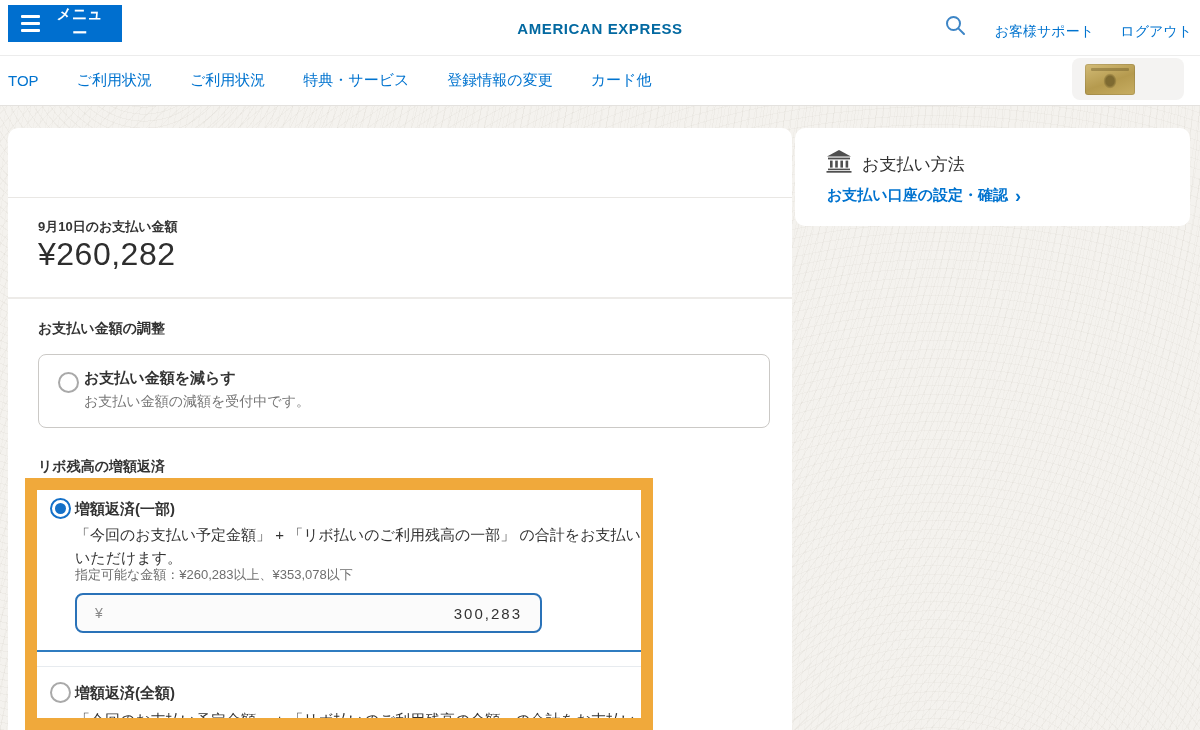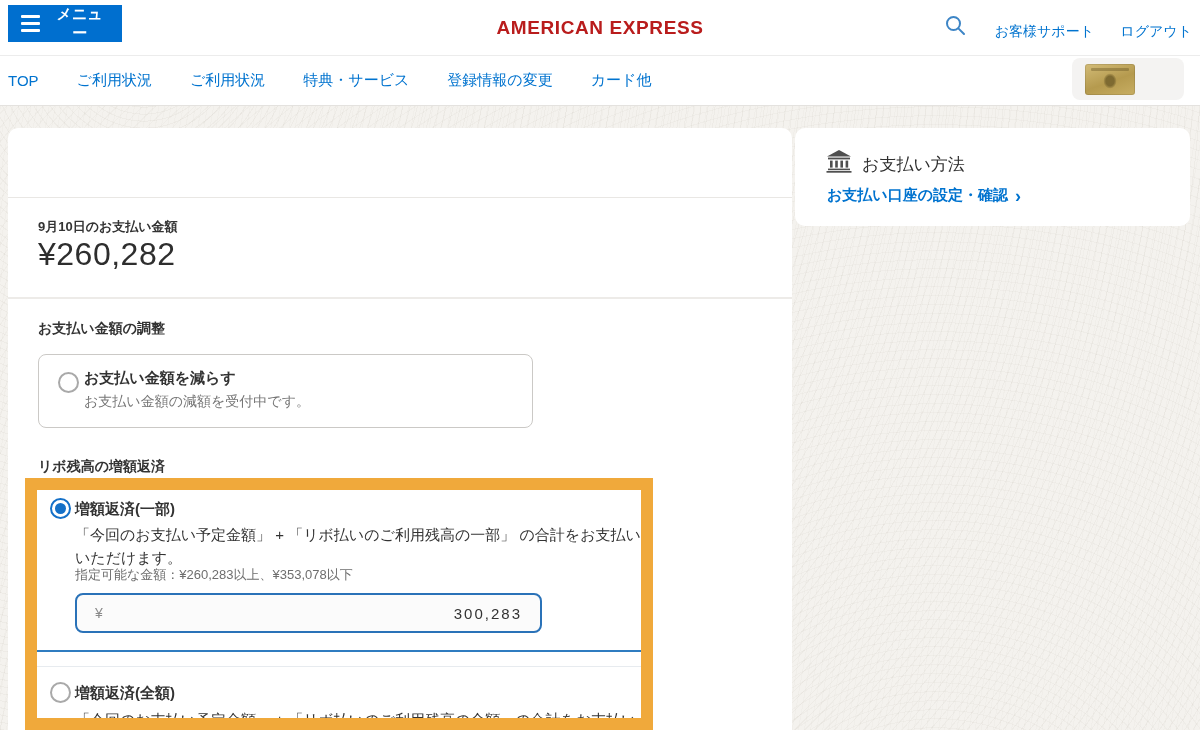--- a/index.html
+++ b/index.html
@@ -6,21 +6,21 @@
   html,body { width:1200px; height:730px; }
   body { font-family:"Liberation Sans","DejaVu Sans",sans-serif; background:#fff; overflow:hidden; }
   #app { position:relative; width:1200px; height:730px; overflow:hidden; }
 
   
   .header { position:absolute; left:0; top:0; width:1200px; height:56px; background:#fff; border-bottom:1px solid #ececec; z-index:5; }
   .menu-btn { position:absolute; left:8px; top:5px; width:114px; height:37px; background:#006fcf; border:none; border-radius:0; display:flex; align-items:center; padding:0 13px; gap:10px; cursor:pointer; }
   .hamburger { width:20px; display:flex; flex-direction:column; gap:4px; }
   .hamburger i { display:block; height:3px; background:#fff; border-radius:1px; }
   .menu-label { color:#fff; font-size:15px; font-weight:bold; }
-  .logo { position:absolute; left:0; right:0; top:0; height:56px; display:flex; align-items:center; justify-content:center; color:#b91c1c; font-weight:800; font-size:19px; letter-spacing:.6px; }
+  .logo { position:absolute; left:0; right:0; top:0; height:56px; display:flex; align-items:center; justify-content:center; color:#0369a1; font-weight:800; font-size:15px; letter-spacing:.6px; }
   .search-btn { position:absolute; right:230px; top:11px; width:30px; height:30px; background:none; border:none; cursor:pointer; }
   .hdr-link { position:absolute; top:0; height:64px; display:flex; align-items:center; font-size:14px; color:#0073cf; text-decoration:none; font-weight:500; cursor:pointer; }
   .hdr-support { right:106px; }
   .hdr-logout { right:8px; }
 
   
   .nav { position:absolute; left:0; top:56px; width:1200px; height:50px; background:#fff; border-bottom:1px solid #e4e2df; z-index:5; }
   .nav-inner { position:absolute; left:8px; top:0; height:100%; display:flex; align-items:center; gap:38px; }
   .nav-inner a { color:#0073cf; font-size:15px; text-decoration:none; cursor:pointer; white-space:nowrap; }
   .card-thumb { position:absolute; right:16px; top:2px; width:112px; height:42px; background:#f4f3f2; border-radius:8px; display:flex; align-items:center; padding-left:13px; cursor:pointer; }
@@ -41,21 +41,21 @@
   
   .main-card { position:absolute; left:8px; top:128px; width:784px; height:602px; background:#fff; border-radius:10px 10px 0 0; overflow:hidden; z-index:2; }
   .main-card .abs { position:absolute; }
   .page-title { left:30px; top:22px; font-size:20px; font-weight:bold; color:#30302f; }
   .hr1 { left:0; right:0; top:69px; height:1px; background:#e9e7e4; }
   .sum-label { left:30px; top:90px; font-size:13px; font-weight:bold; color:#333; }
   .sum-amount { left:30px; top:108px; font-size:32px; font-weight:500; color:#2e2e2e; letter-spacing:.5px; }
   .hr2 { left:0; right:0; top:169px; height:2px; background:#edebe8; }
   .section-label { font-size:14px; font-weight:bold; color:#333; }
   .adjust-label { left:30px; top:192px; }
-  .decrease-box { left:30px; top:226px; width:495px; height:74px; border:1px solid #cbc9c6; border-radius:8px; cursor:pointer; }
+  .decrease-box { left:30px; top:226px; width:732px; height:74px; border:1px solid #cbc9c6; border-radius:8px; cursor:pointer; }
   .revolving-label { left:30px; top:330px; }
 
   
   .radio { width:21px; height:21px; border:2px solid #a9a9a9; border-radius:50%; background:#fff; display:flex; align-items:center; justify-content:center; cursor:pointer; }
   .radio.checked { border-color:#1470c8; }
   .radio.checked::after { content:""; width:11px; height:11px; background:#1470c8; border-radius:50%; }
 
   .opt-title { font-size:15px; font-weight:bold; color:#333; }
   .opt-desc { font-size:14px; color:#767676; }
 

